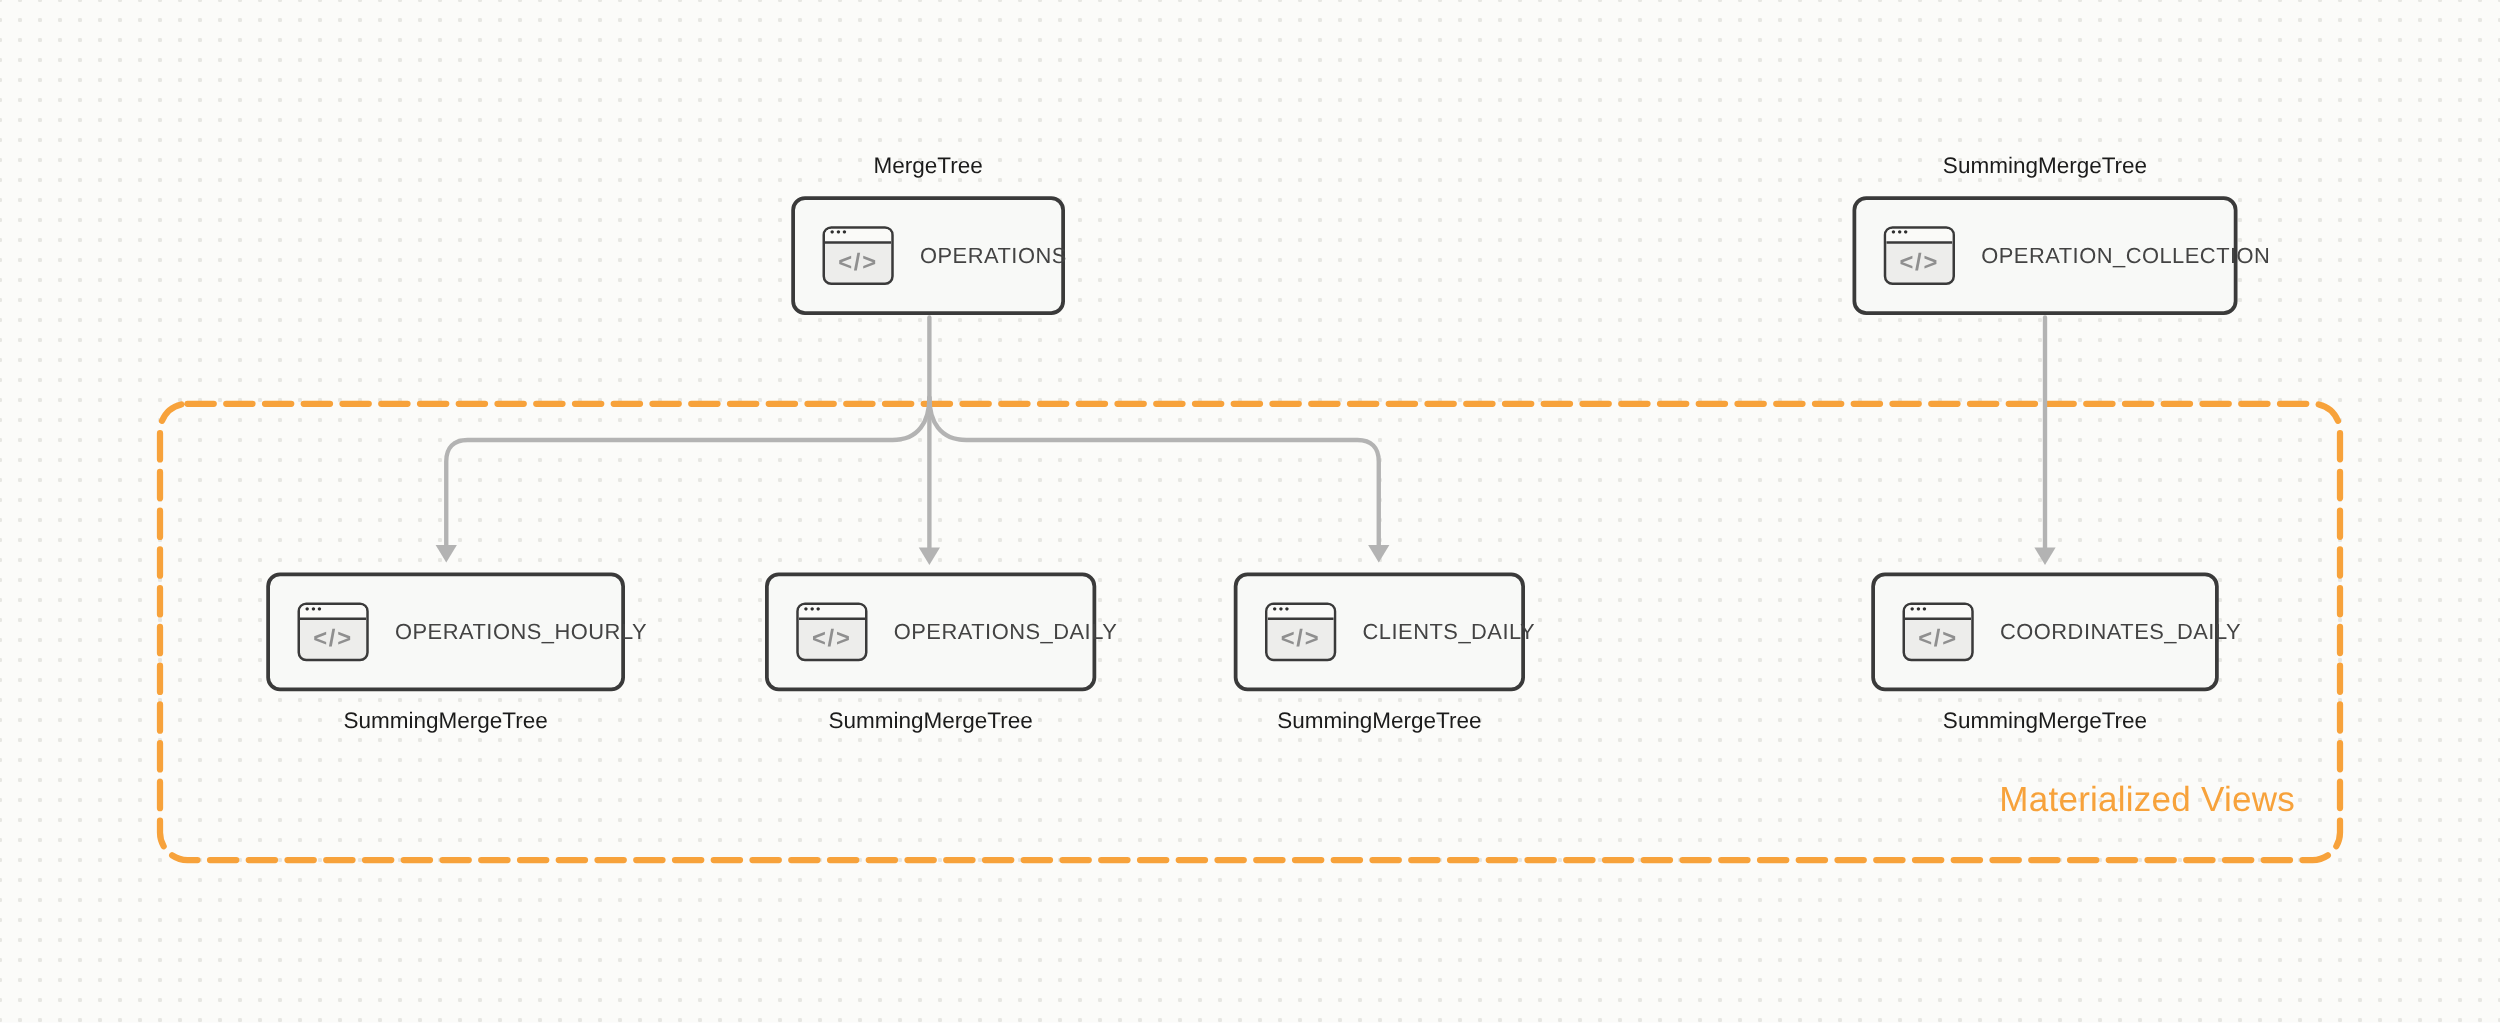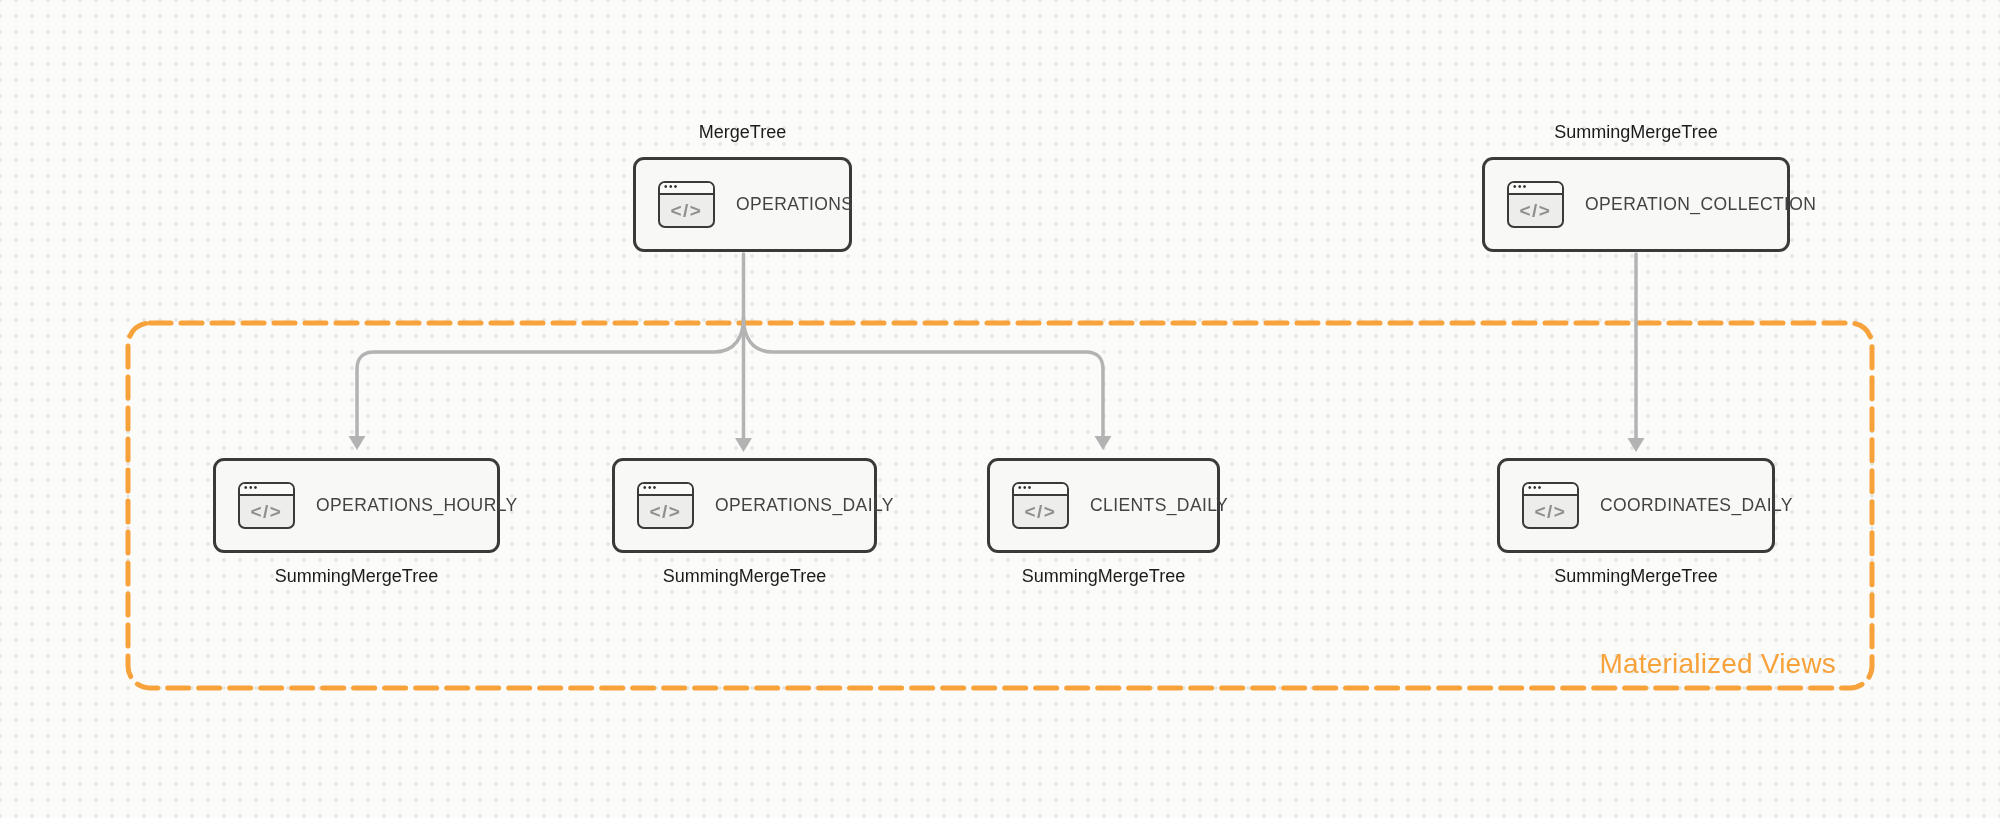--- a/index.html
+++ b/index.html
@@ -14,21 +14,21 @@
     background-color:var(--canvas-bg);
     background-image:radial-gradient(circle,var(--dot-color) 1.6px,transparent 1.9px);
     background-size:16px 16px;background-position:8px 8px;
   }
   svg.edges{position:absolute;left:0;top:0;width:2000px;height:818px;}
   .edge{stroke:var(--arrow-gray);stroke-width:3.5;fill:none;stroke-linecap:round;}
   .edge-head{fill:var(--arrow-gray);stroke:none;}
   .group-rect{fill:none;stroke:var(--accent-orange);stroke-width:5;stroke-dasharray:21 10;stroke-linecap:round;}
   .group-label{
     position:absolute;top:624px;right:164px;font-size:28px;font-weight:500;
-    color:var(--accent-orange);letter-spacing:0.2px;white-space:nowrap;margin-top:24px;
+    color:var(--accent-orange);letter-spacing:0.2px;white-space:nowrap;
   }
   .node{position:absolute;display:flex;flex-direction:column;align-items:center;}
   .engine-label{
     font-size:18px;line-height:24px;color:var(--label-color);text-align:center;white-space:nowrap;
   }
   .engine-label.above{margin-bottom:13px;}
   .engine-label.below{margin-top:11px;}
   .box{
     width:100%;height:95px;border:3px solid var(--box-border);border-radius:11px;
     background:var(--box-bg);display:flex;align-items:center;padding:0 22px;gap:21px;

